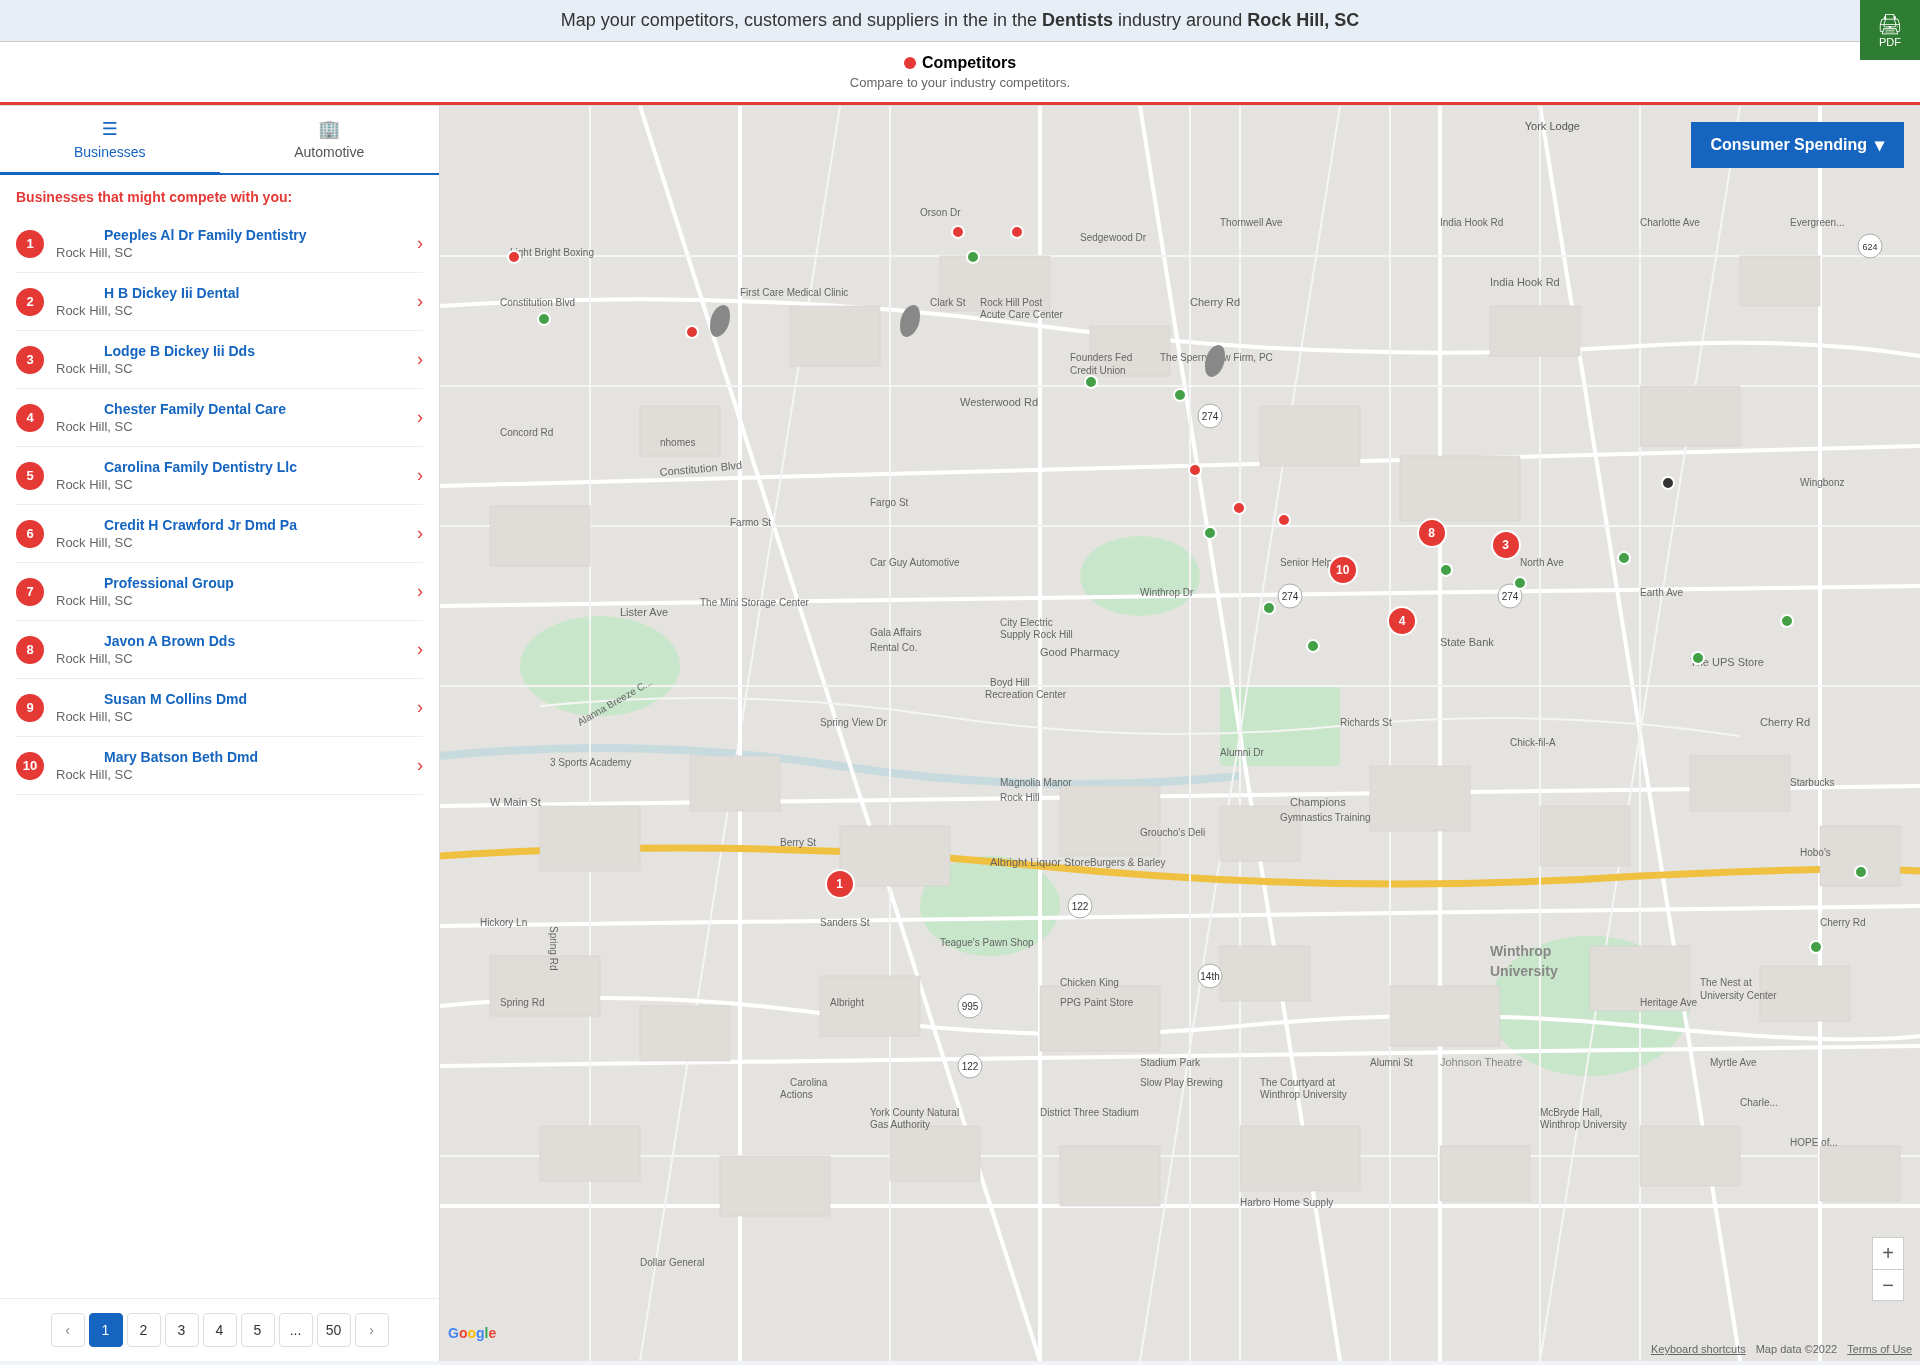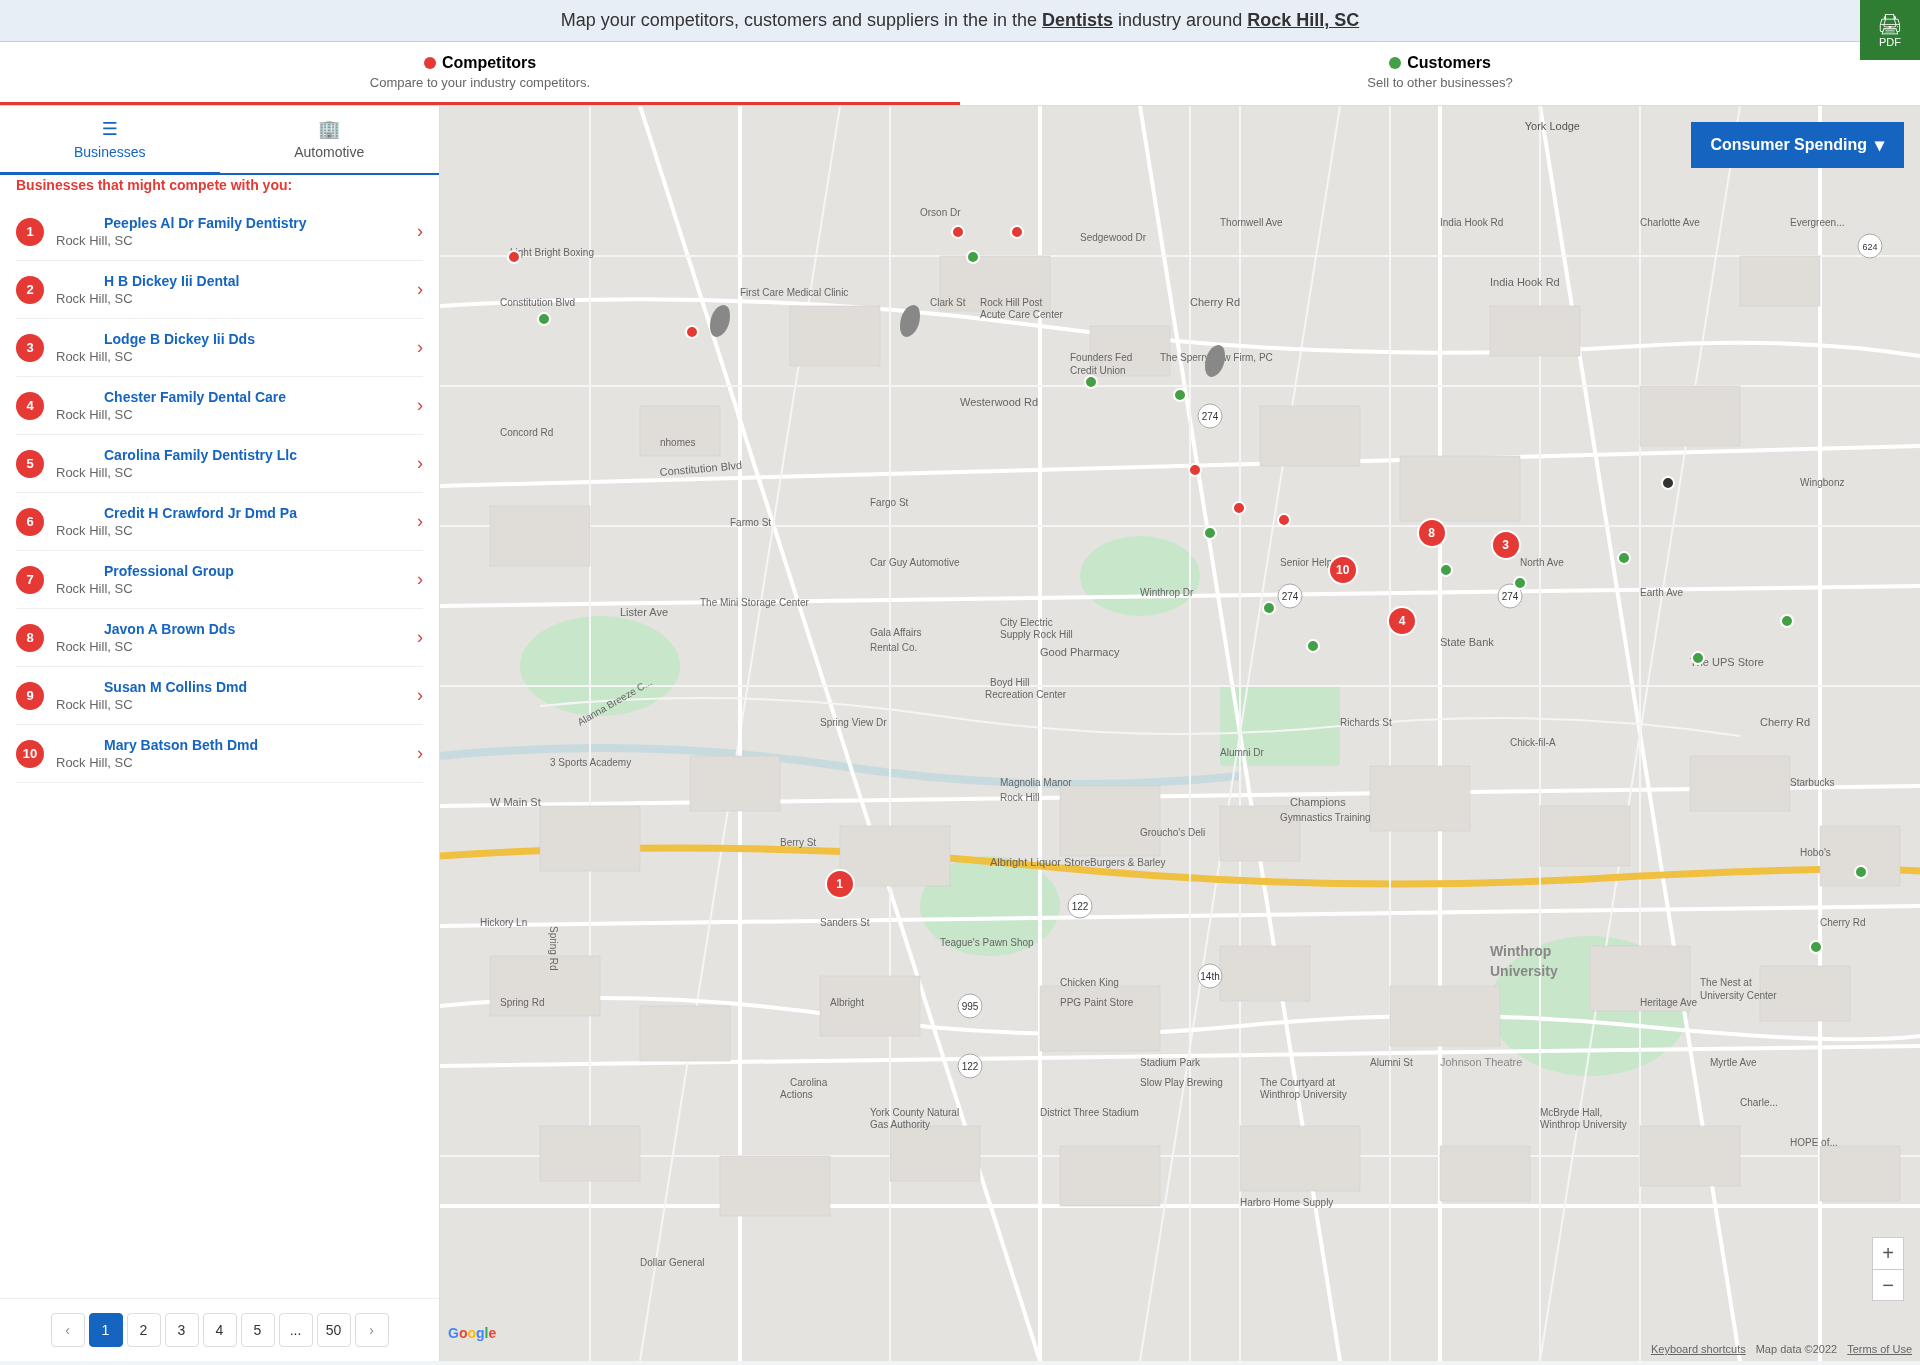--- a/index.html
+++ b/index.html
@@ -7,21 +7,21 @@
 
     .top-bar {
       background: #e8eef5;
       text-align: center;
       padding: 10px 20px;
       font-size: 18px;
       color: #333;
       border-bottom: 1px solid #ccc;
       position: relative;
     }
-    .top-bar a { color: #333; font-weight: bold; text-decoration: underline; }
+    .top-bar a { color: #333; font-weight: bold; }
     .pdf-btn {
       position: absolute;
       right: 0;
       top: 0;
       background: #2e7d32;
       color: white;
       width: 60px;
       height: 60px;
       display: flex;
       flex-direction: column;
@@ -95,21 +95,21 @@
       border-bottom: 3px solid transparent;
       margin-bottom: -2px;
     }
     .tab-item.active {
       color: #1565c0;
       border-bottom: 3px solid #1565c0;
     }
     .tab-icon { font-size: 18px; margin-bottom: 4px; }
 
     .list-section {
-      padding: 2px 16px 0;
+      padding: 14px 16px 0;
       flex: 1;
       overflow-y: auto;
     }
     .list-header {
       color: #e53935;
       font-size: 14px;
       font-weight: bold;
       margin-bottom: 10px;
     }
 
@@ -283,27 +283,20 @@
   </div>
 </div>
 
 <div class="category-bar">
   <div class="category-item competitors">
     <div class="cat-title">
       <span class="dot dot-red"></span>
       <span>Competitors</span>
     </div>
     <div class="cat-sub">Compare to your industry competitors.</div>
-  </div>
-  <div class="category-item">
-    <div class="cat-title">
-      <span class="dot dot-green"></span>
-      <span>Customers</span>
-    </div>
-    <div class="cat-sub">Sell to other businesses?</div>
   </div>
 </div>
 
 <div class="main-layout">
 
   <div class="left-panel">
 
     <div class="tab-bar">
       <div class="tab-item active">
         <span class="tab-icon">☰</span>

